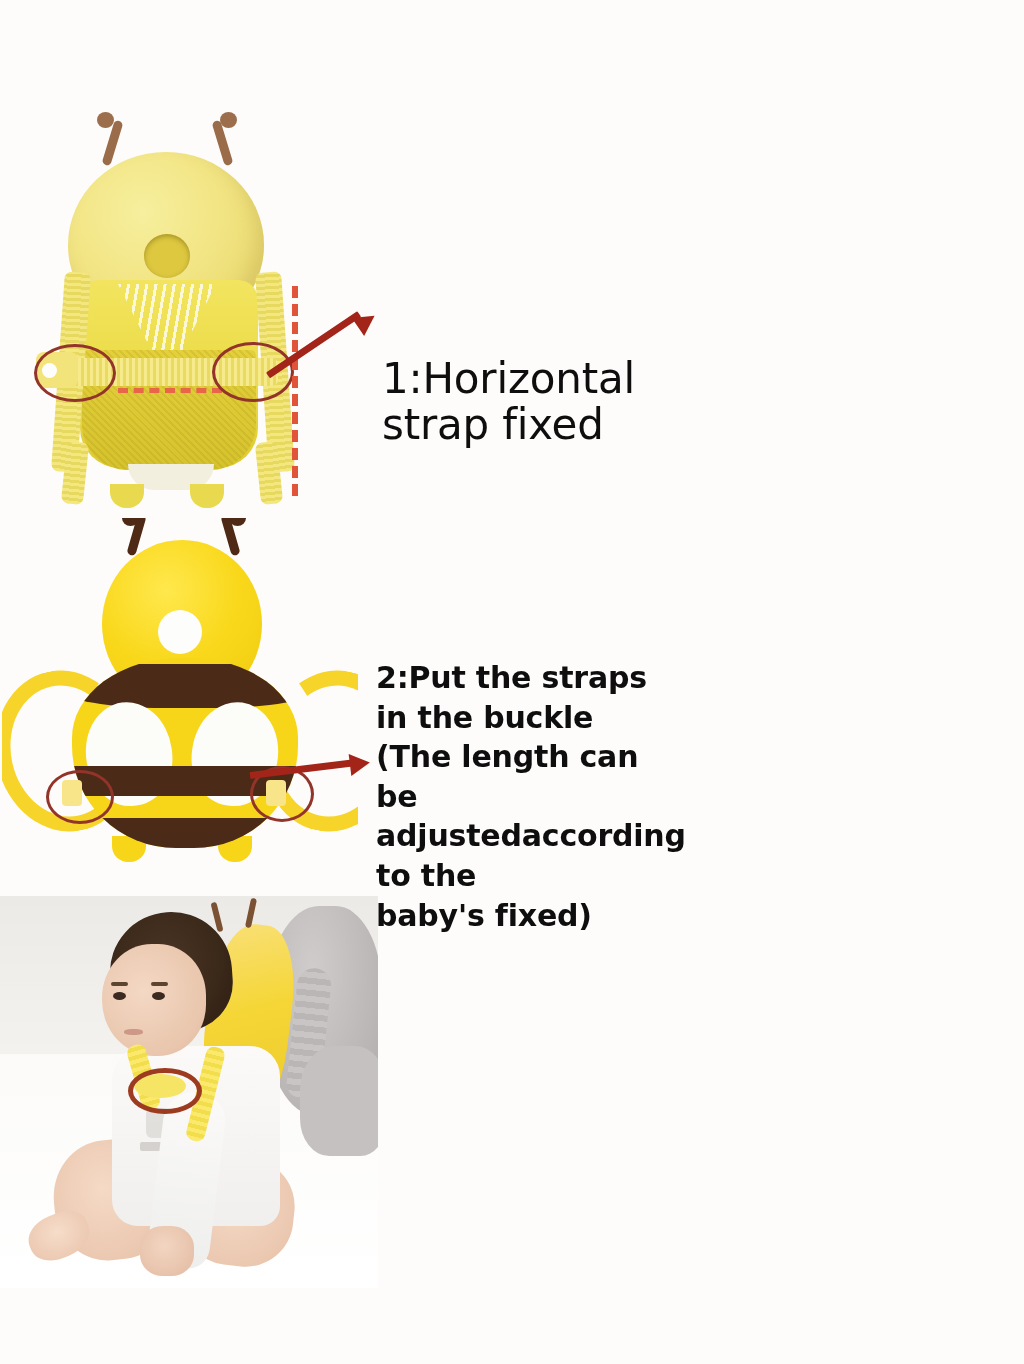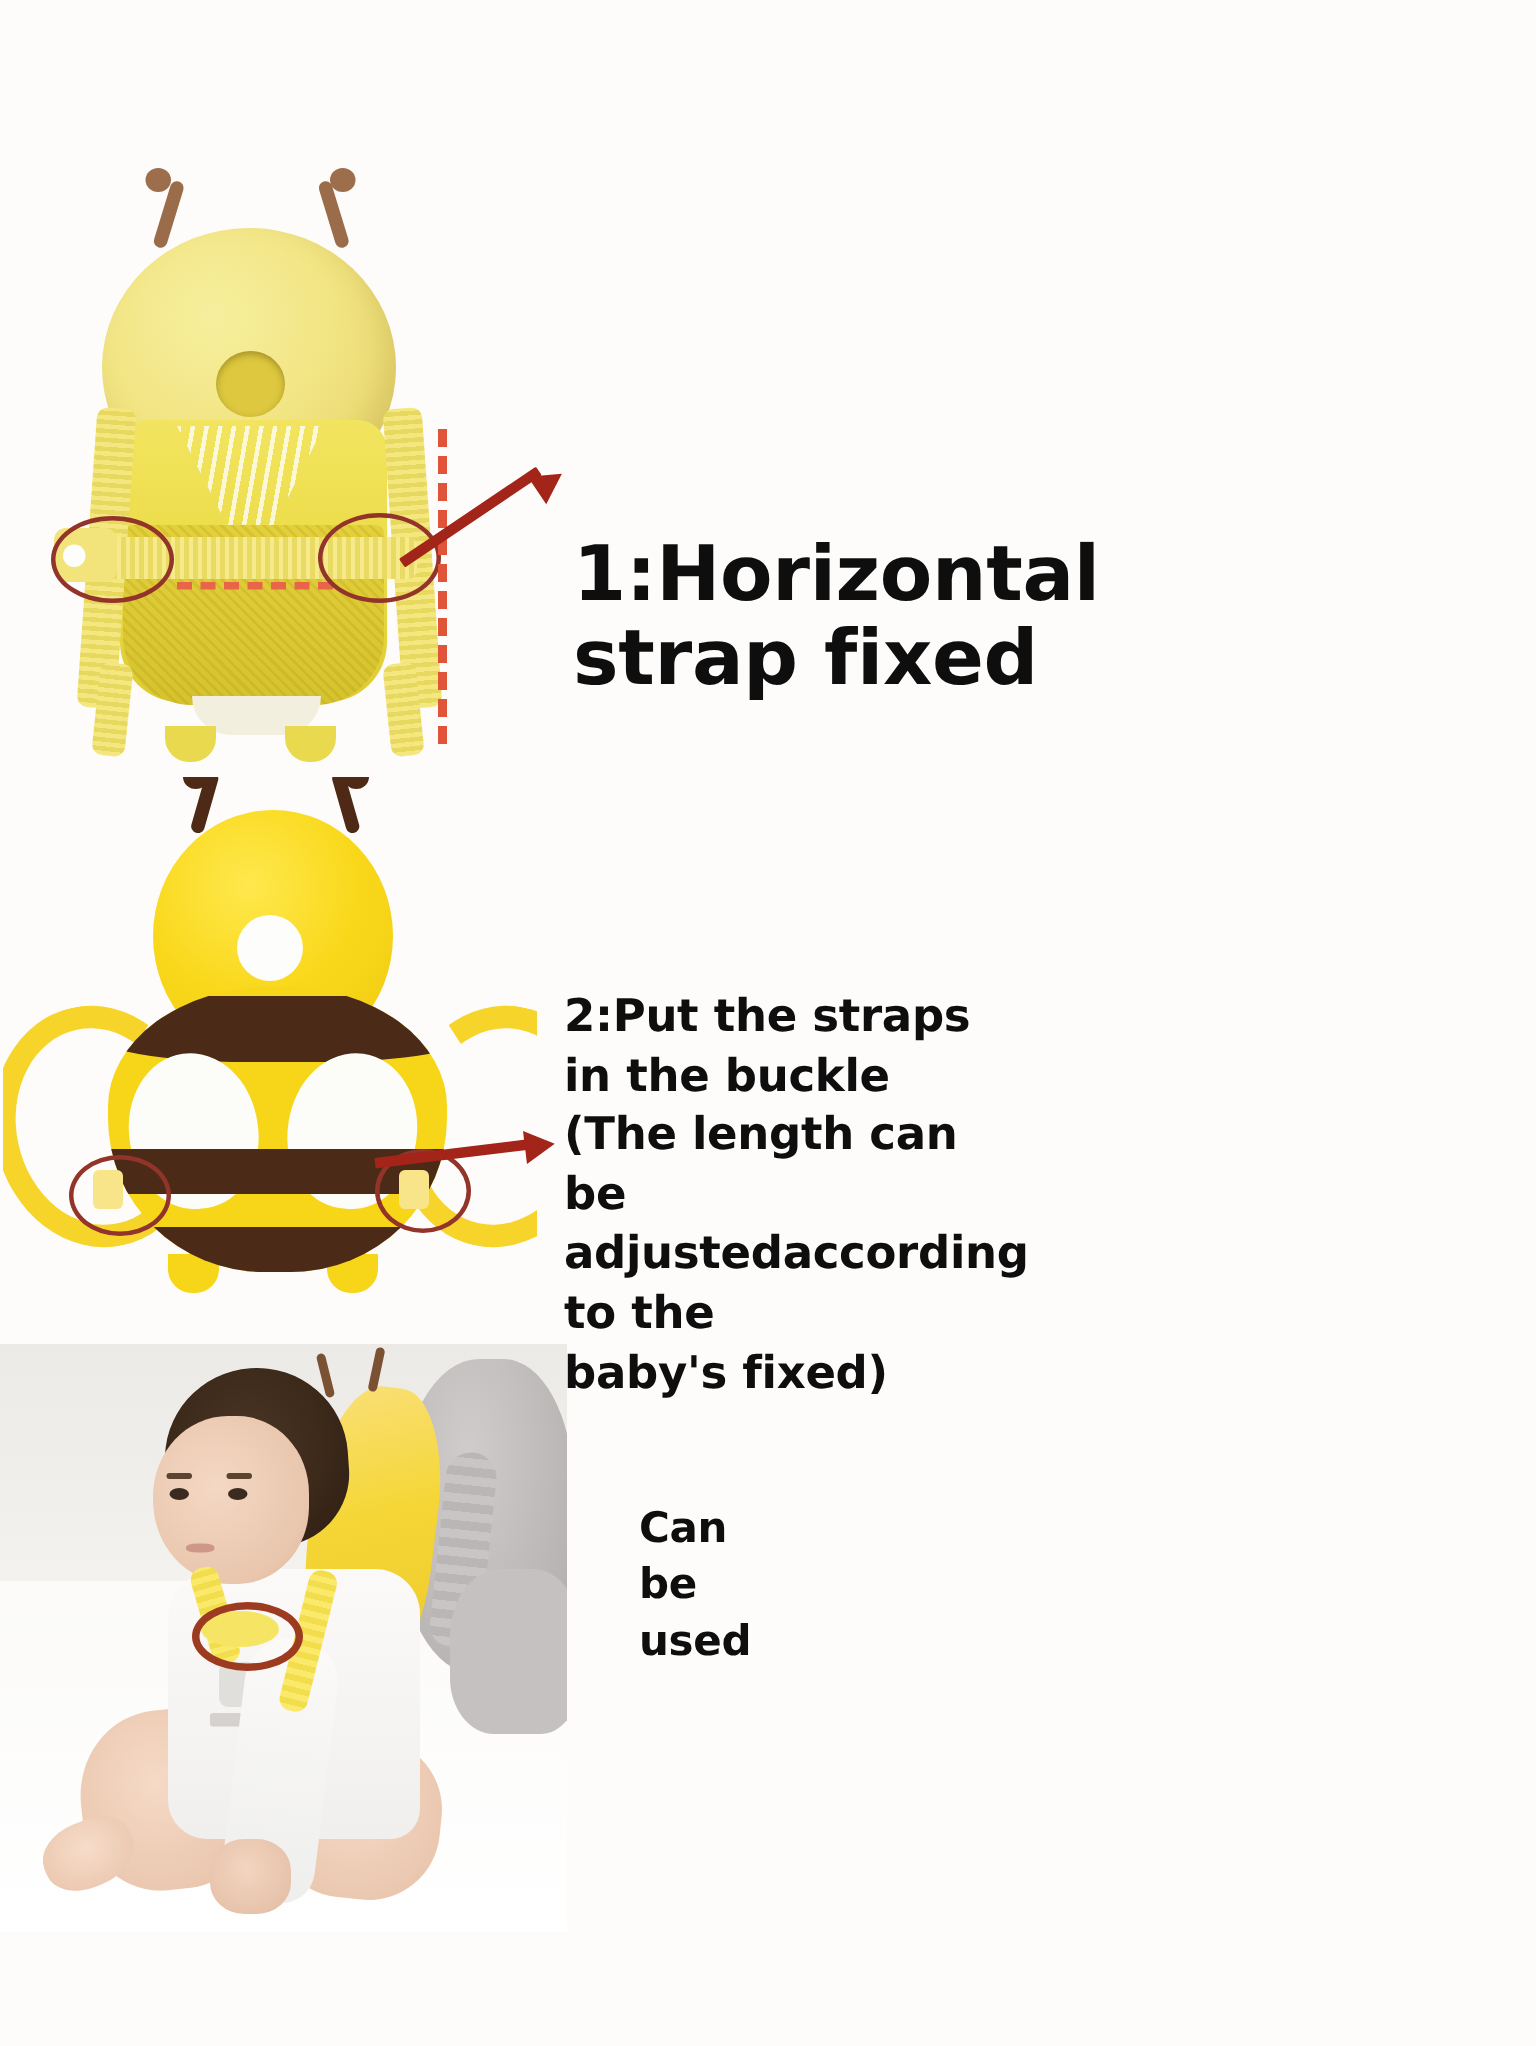--- a/index.html
+++ b/index.html
@@ -32,21 +32,21 @@
     position: absolute;
     color: #0e0e0e;
     font-weight: 700;
     letter-spacing: -0.2px;
     line-height: 1.16;
     white-space: pre-line;
   }
 
   
   #fig1 { left: 22px;  top: 112px; width: 320px; height: 400px; }
-  #txt1 { left: 382px; top: 356px; font-size: 51px; font-weight: 700; line-height: 1.1; }
+  #txt1 { left: 382px; top: 356px; font-size: 42px; font-weight: 400; line-height: 1.1; }
 
   
   #fig2 { left: 2px;   top: 518px; width: 356px; height: 352px; }
   #txt2 { left: 376px; top: 658px; font-size: 30px; line-height: 1.32; }
 
   
   #fig3 { left: 0px;   top: 896px; width: 378px; height: 392px;
           background: #fbfbfb; }
   #txt3 { left: 388px; top: 962px; font-size: 28px; line-height: 1.34; }
   #txt3 .ln2 { display:block; padding-left: 38px; }
@@ -480,17 +480,16 @@
       <div class="ph-arm"></div>
       <div class="ph-hand"></div>
 
       <div class="ph-strap ph-strap-r"></div>
       <div class="ph-strap ph-strap-l"></div>
       <div class="ph-chest-pad"></div>
       <div id="ell3"></div>
     </div>
 
     <div class="step-text" id="txt3">
-      <span class="ln2">Can be used</span>
     </div>
   </div>
 
 </div>
 
 </body></html>

